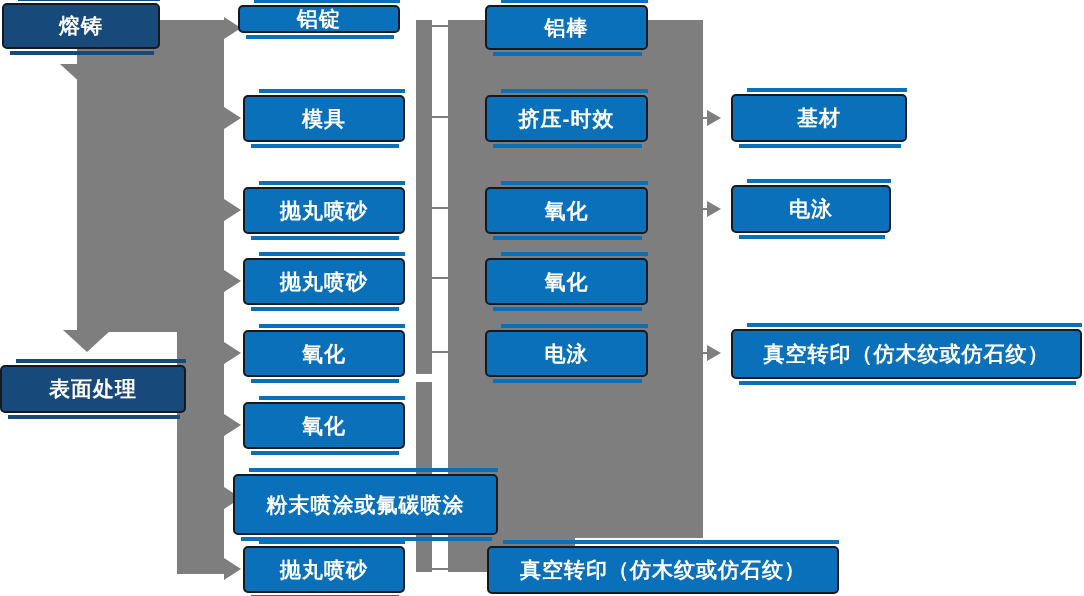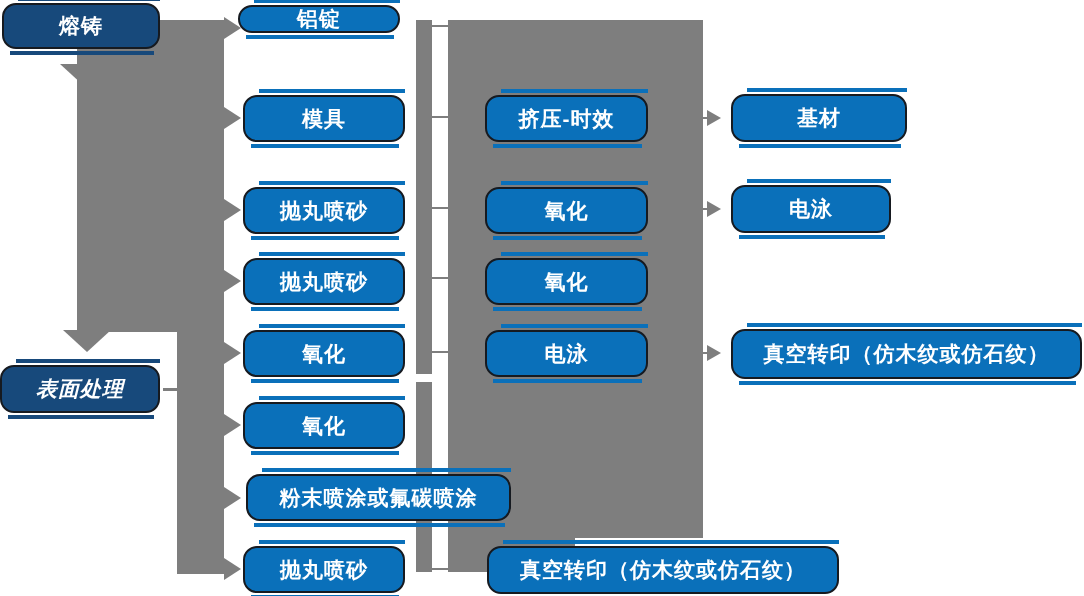--- a/index.html
+++ b/index.html
@@ -4,21 +4,21 @@
 <style>
   html,body{margin:0;padding:0;background:#ffffff;}
   .stage{
     position:relative;width:1084px;height:596px;background:#ffffff;overflow:hidden;
     font-family:"Liberation Sans","DejaVu Sans",sans-serif;
   }
   
   .node{
     position:absolute;display:flex;align-items:center;justify-content:center;
     box-sizing:border-box;color:#ffffff;font-weight:bold;font-size:21px;letter-spacing:1px;
-    border:2px solid #161a20;border-radius:14px;background:var(--c);z-index:3;
+    border:2px solid #161a20;border-radius:5px;background:var(--c);z-index:3;
     text-align:left;white-space:nowrap;
   }
   
   .node::before{content:"";position:absolute;left:14px;right:-2px;top:-8px;height:4px;background:var(--c);}
   .node::after{content:"";position:absolute;left:6px;right:4px;bottom:-8px;height:4px;background:var(--c);}
   .bright{--c:#0a70ba;}
   .dark{--c:#17497b;}
   
   .gray{position:absolute;background:#7e7e7e;z-index:1;}
   .tri-right{
@@ -69,31 +69,32 @@
   <div class="gray" style="left:448px;top:538px;width:127px;height:34px;"></div>
 
   <div class="gray" style="left:703px;top:117px;width:5px;height:2px;"></div>
   <div class="tri-right small" style="left:707px;top:110px;"></div>
   <div class="gray" style="left:703px;top:208px;width:5px;height:2px;"></div>
   <div class="tri-right small" style="left:707px;top:201px;"></div>
   <div class="gray" style="left:703px;top:352px;width:5px;height:2px;"></div>
   <div class="tri-right small" style="left:707px;top:345px;"></div>
 
   <div class="node dark" style="left:2px;top:3px;width:158px;height:46px;">熔铸</div>
-  <div class="node dark" style="left:0px;top:365px;width:160px;height:48px;font-style:italic;">表面处理</div>
+  <div class="node dark" style="left:0px;top:365px;width:186px;height:48px;">表面处理</div>
 
   <div class="node bright" style="left:238px;top:5px;width:162px;height:28px;">铝锭</div>
   <div class="node bright" style="left:243px;top:95px;width:162px;height:47px;">模具</div>
   <div class="node bright" style="left:243px;top:187px;width:162px;height:47px;">抛丸喷砂</div>
   <div class="node bright" style="left:243px;top:258px;width:162px;height:47px;">抛丸喷砂</div>
   <div class="node bright" style="left:243px;top:330px;width:162px;height:47px;">氧化</div>
   <div class="node bright" style="left:243px;top:402px;width:162px;height:47px;">氧化</div>
-  <div class="node bright" style="left:246px;top:474px;width:265px;height:47px;">粉末喷涂或氟碳喷涂</div>
+  <div class="node bright" style="left:233px;top:474px;width:265px;height:61px;">粉末喷涂或氟碳喷涂</div>
   <div class="node bright" style="left:243px;top:546px;width:162px;height:47px;">抛丸喷砂</div>
 
+  <div class="node bright" style="left:485px;top:5px;width:163px;height:45px;">铝棒</div>
   <div class="node bright" style="left:485px;top:95px;width:163px;height:47px;">挤压-时效</div>
   <div class="node bright" style="left:485px;top:187px;width:163px;height:47px;">氧化</div>
   <div class="node bright" style="left:485px;top:258px;width:163px;height:47px;">氧化</div>
   <div class="node bright" style="left:485px;top:330px;width:163px;height:47px;">电泳</div>
   <div class="node bright" style="left:487px;top:546px;width:352px;height:48px;">真空转印（仿木纹或仿石纹）</div>
 
   <div class="node bright" style="left:731px;top:94px;width:176px;height:48px;">基材</div>
   <div class="node bright" style="left:731px;top:185px;width:160px;height:48px;">电泳</div>
   <div class="node bright" style="left:731px;top:329px;width:351px;height:50px;">真空转印（仿木纹或仿石纹）</div>
 

